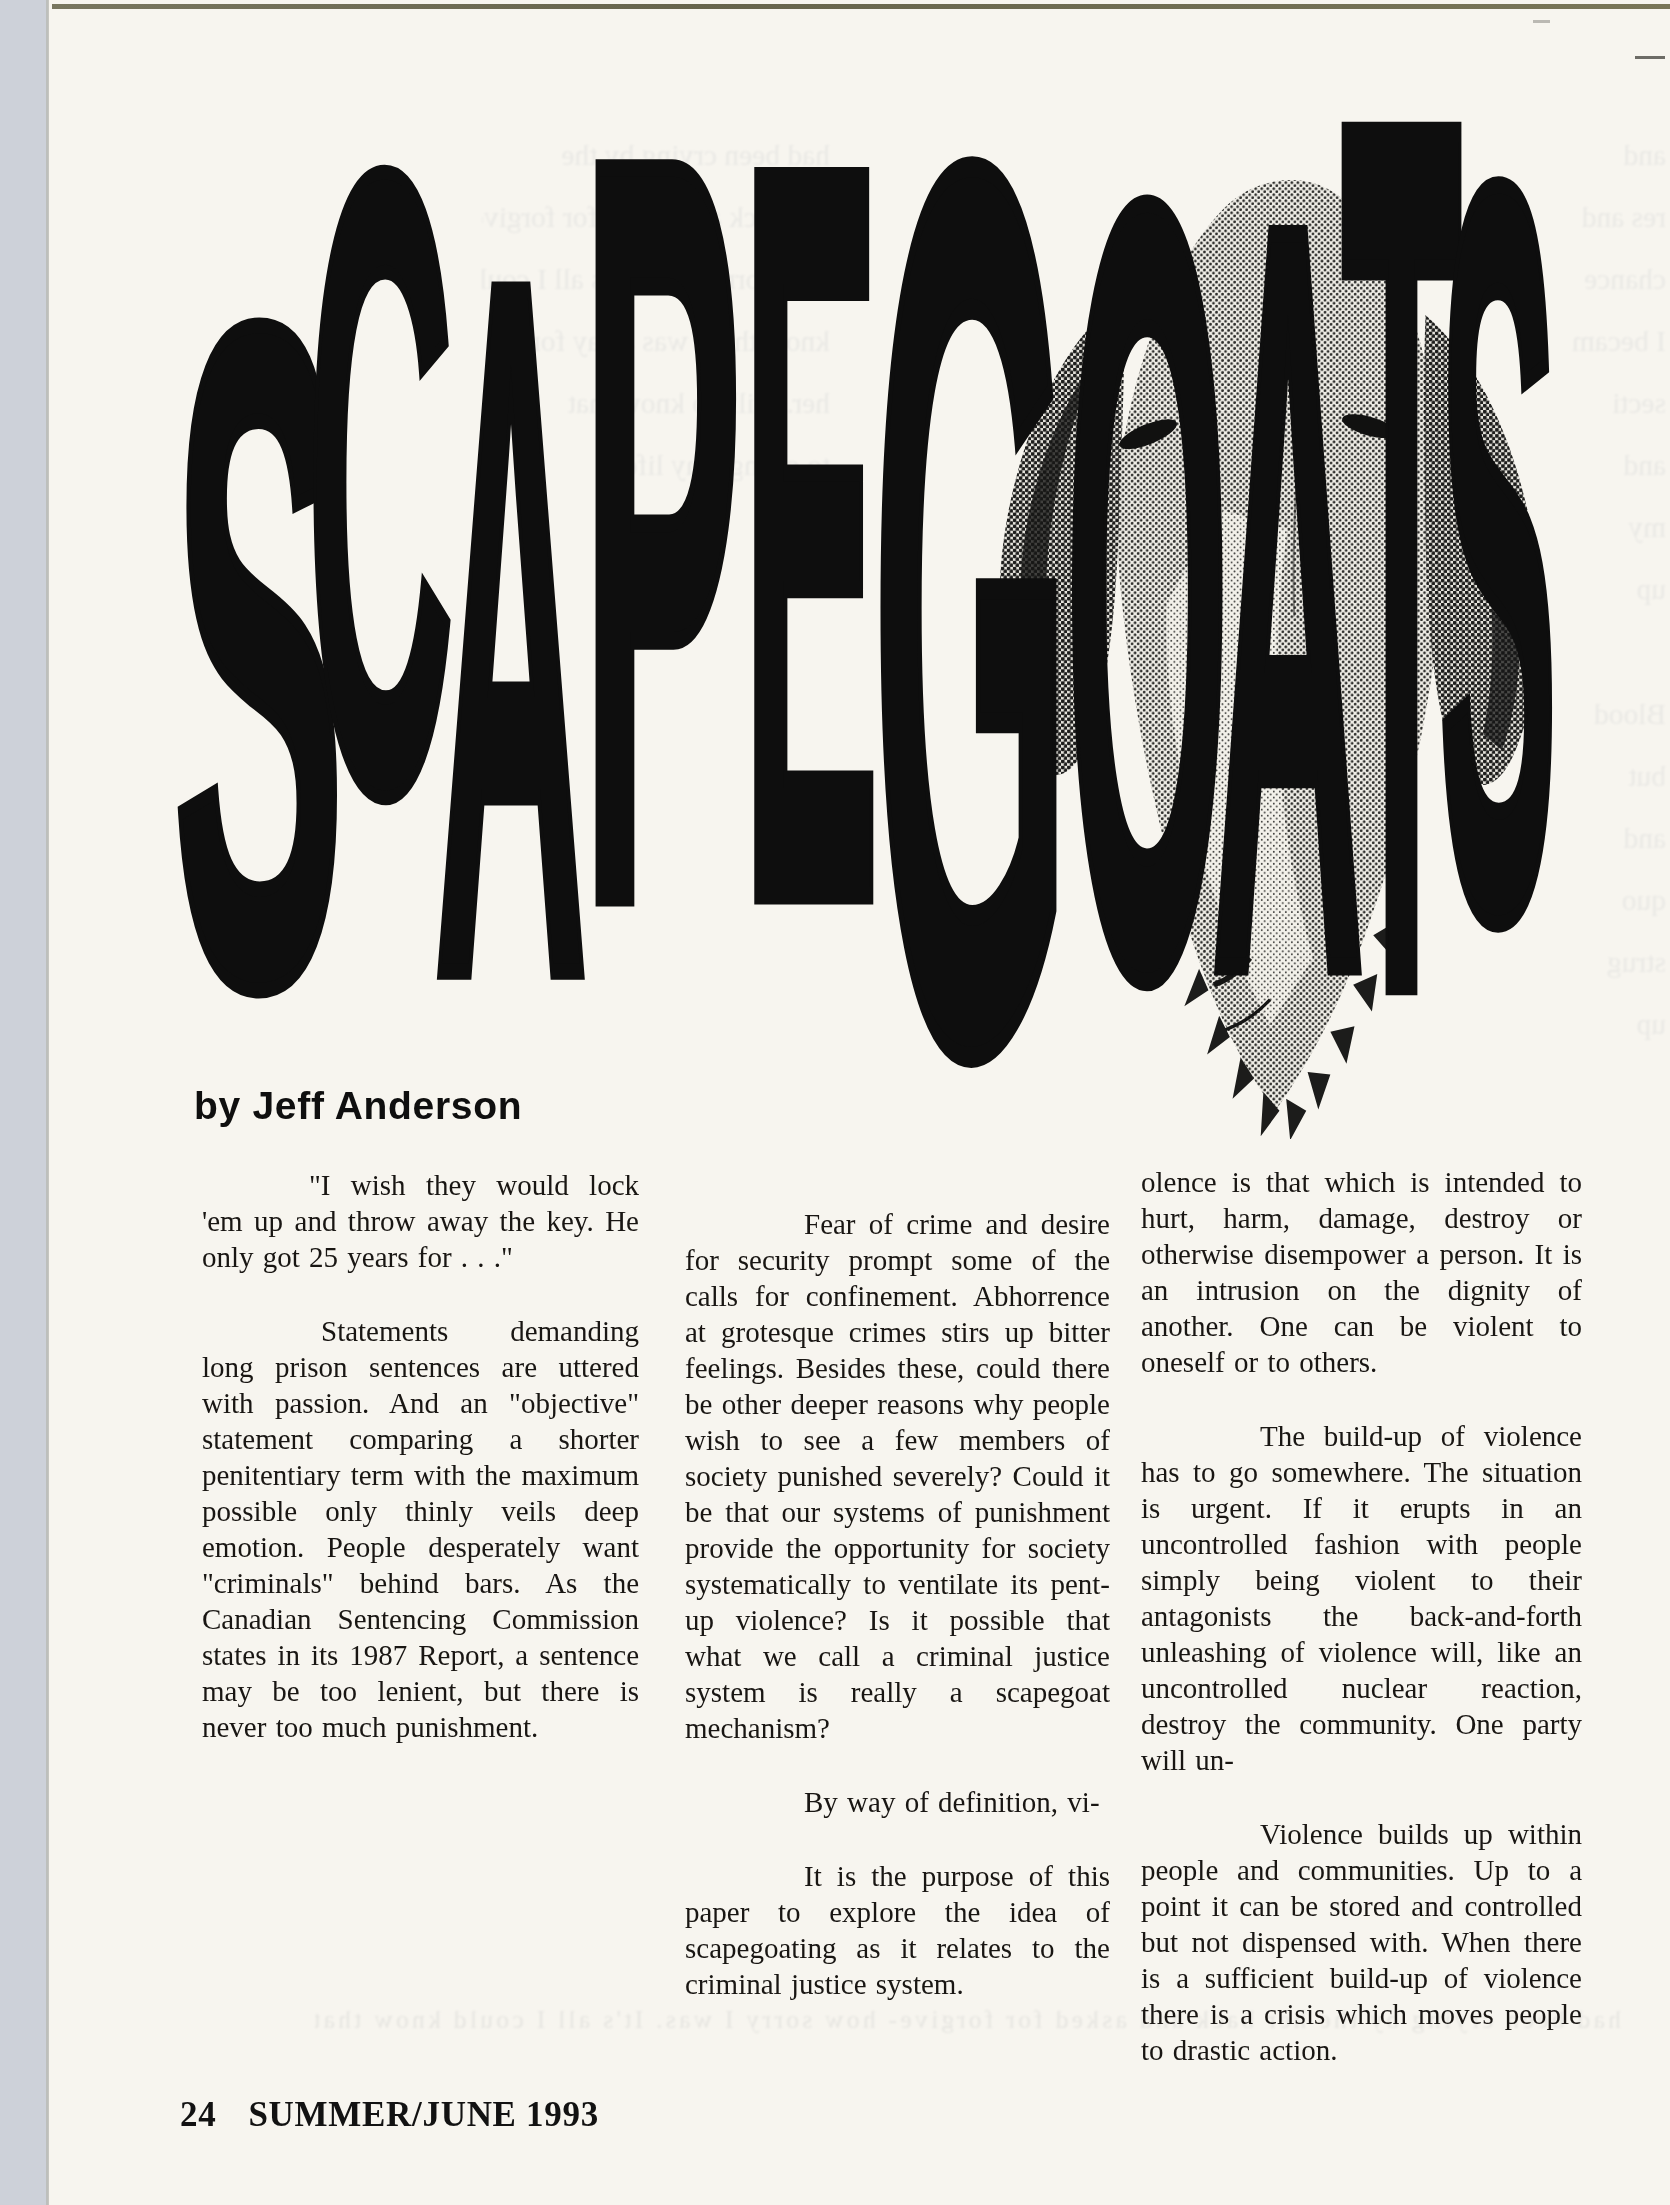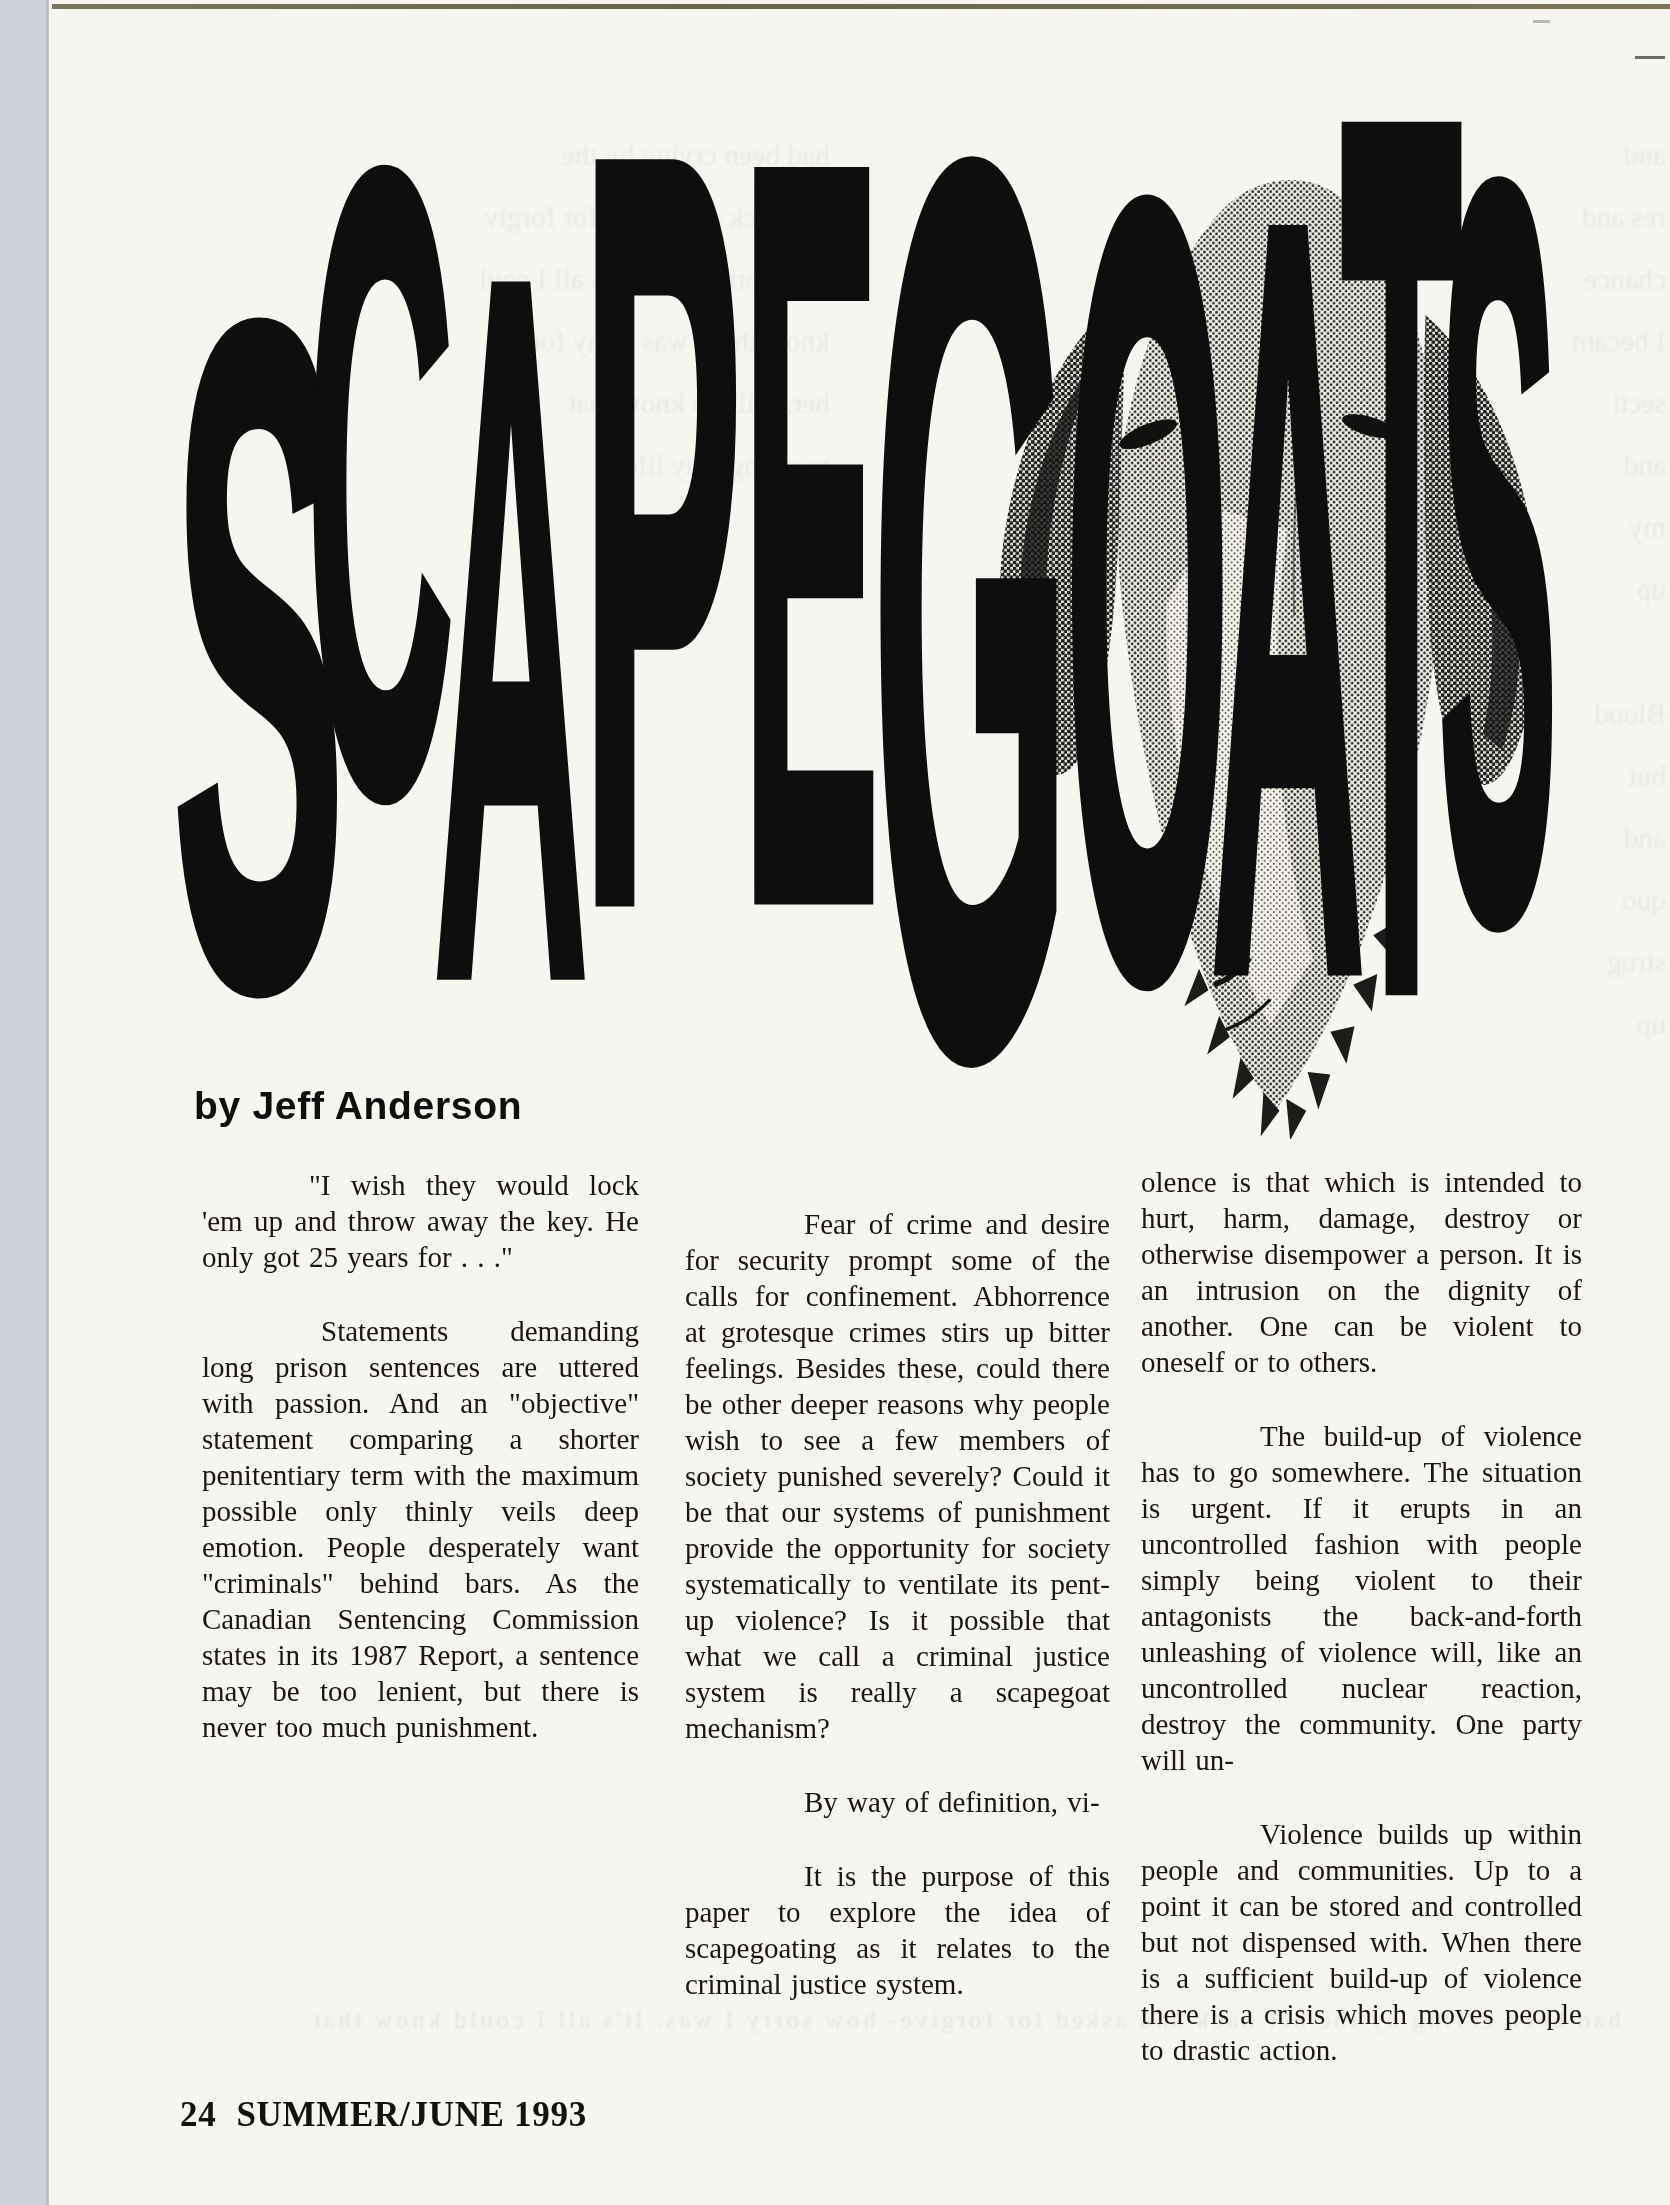--- a/index.html
+++ b/index.html
@@ -69,21 +69,21 @@
   #col3{left:1141px;top:1164px;width:441px;}
   .col p{margin:0 0 38px 0;}
   .col p.indent{text-indent:119px;}
   .col p.quote{text-indent:107px;}
   
   #footer{
     position:absolute;left:180px;top:2095px;
     font-weight:700;font-size:35px;color:#121212;
     letter-spacing:0.7px;
   }
-  #footer .pnum{margin-right:20px;}
+  #footer .pnum{margin-right:32px;}
 </style>
 </head>
 <body>
 
 <div id="canvas">
 
   <div id="page"></div>
   <div id="page-edge-left"></div>
   <div id="page-top-line"></div>
   <div class="corner-mark" style="left:1635px;top:56px;width:29.5px;"></div>

